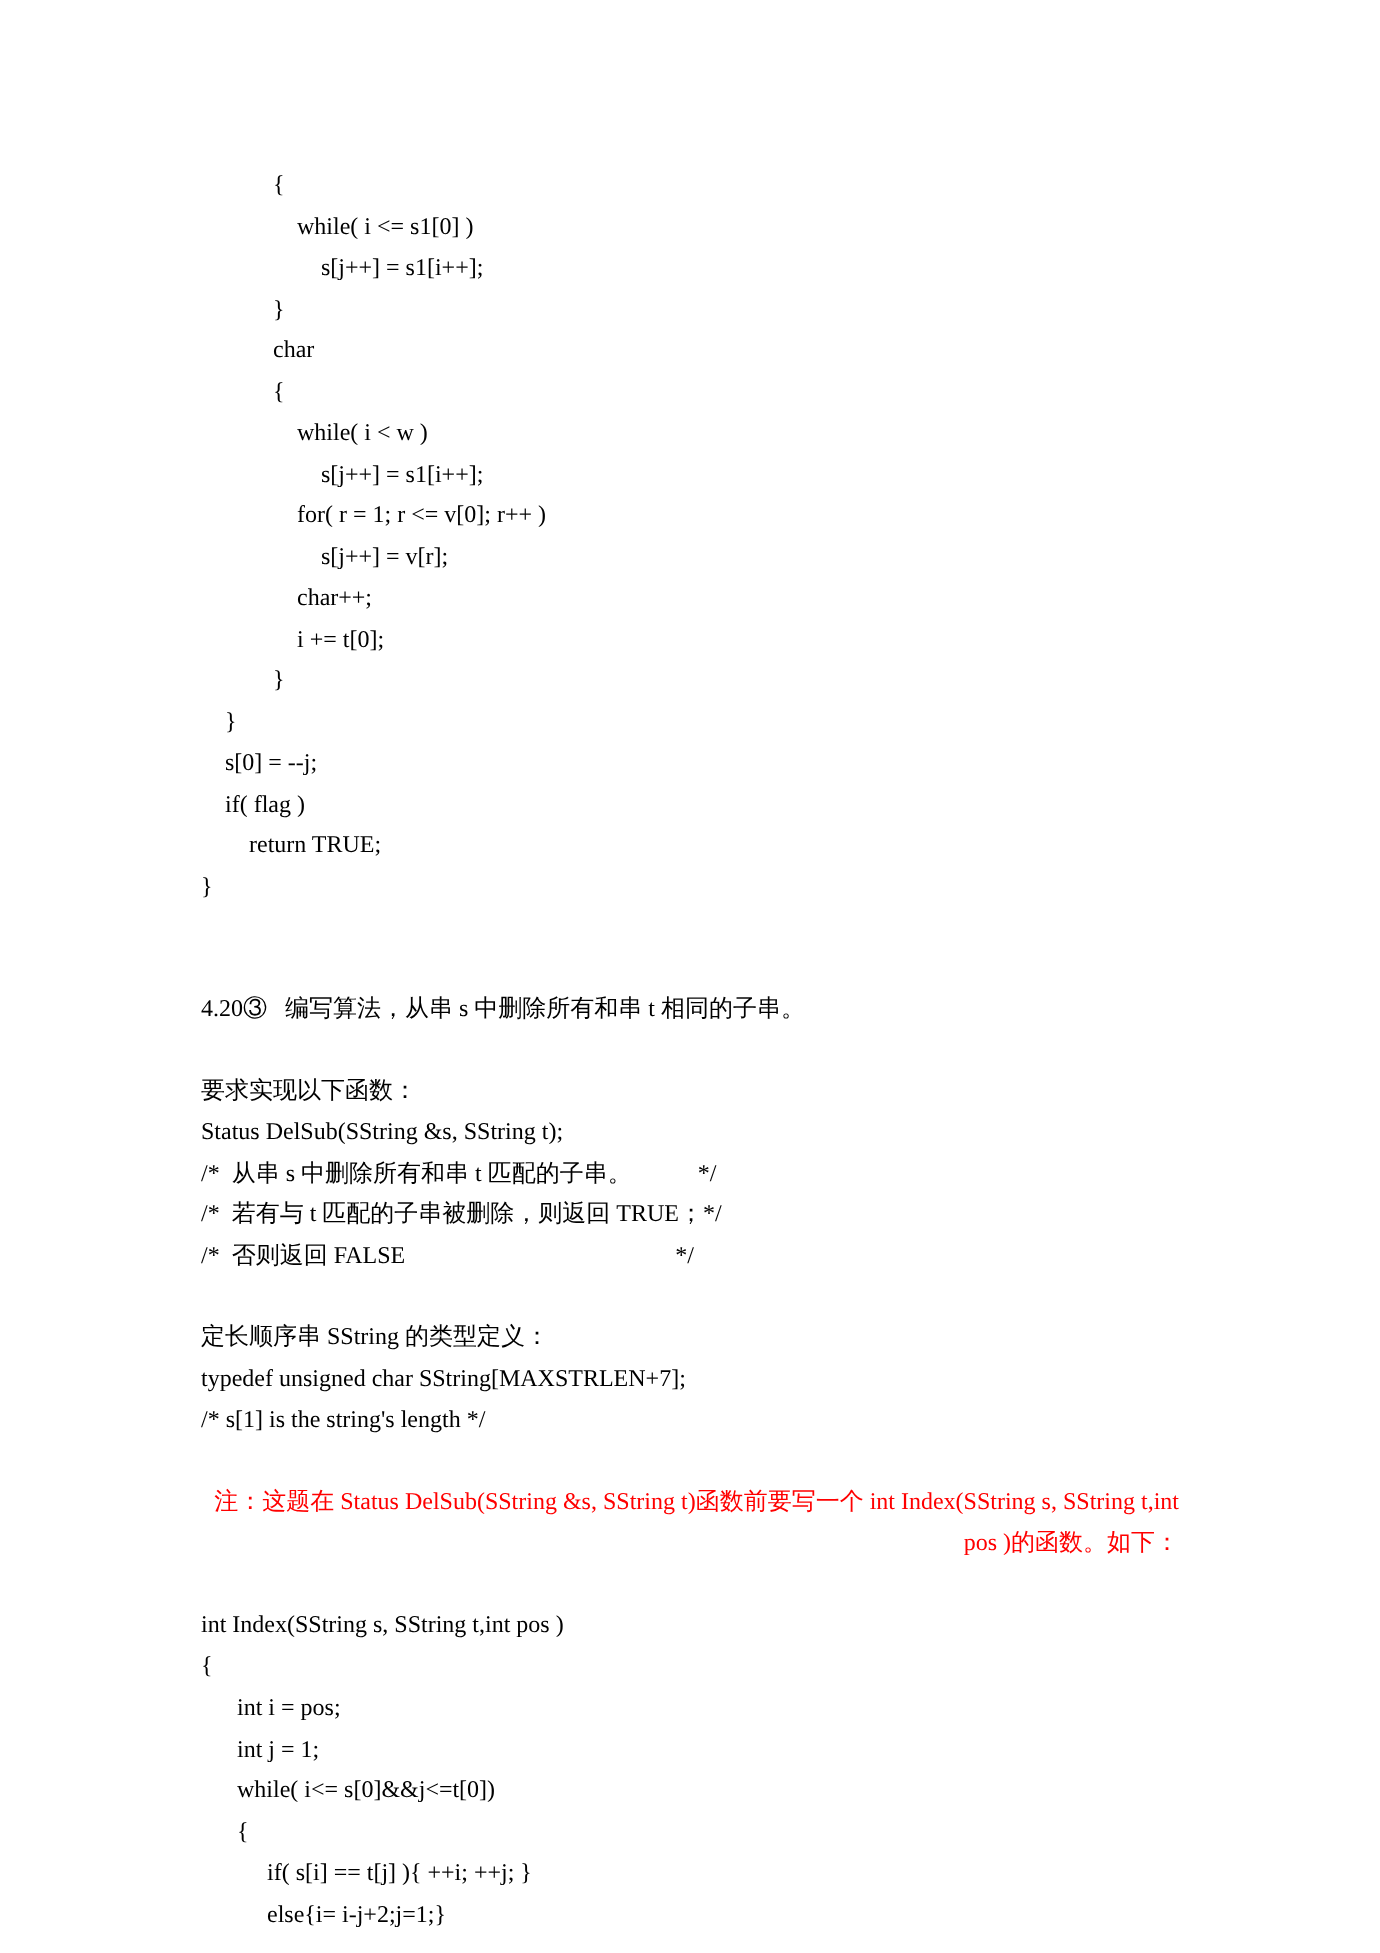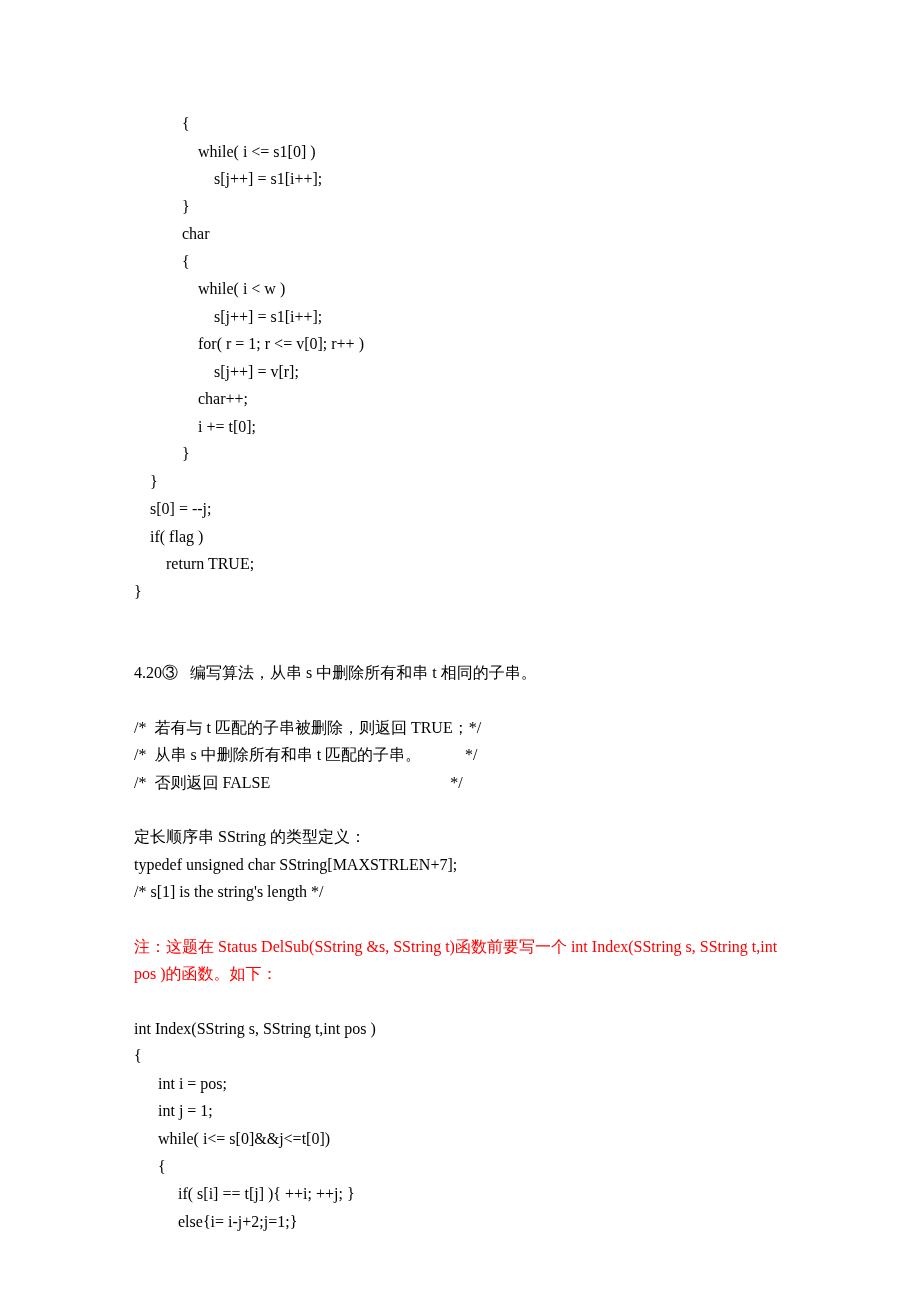--- a/index.html
+++ b/index.html
@@ -53,33 +53,35 @@
       <div class="code-line">        return TRUE;</div>
       <div class="code-line">}</div>
     </div>
 
   <div class="block-spacer-big"></div>
 
   <div class="code-line">4.20③   编写算法，从串 s 中删除所有和串 t 相同的子串。</div>
 
   <div class="block-spacer"></div>
 
+  <div class="code-line">要求实现以下函数：</div>
+  <div class="code-line">Status DelSub(SString &amp;s, SString t);</div>
+  <div class="code-line">/*  从串 s 中删除所有和串 t 匹配的子串。           */</div>
   <div class="code-line">/*  若有与 t 匹配的子串被删除，则返回 TRUE；*/</div>
-  <div class="code-line">/*  从串 s 中删除所有和串 t 匹配的子串。           */</div>
   <div class="code-line">/*  否则返回 FALSE                                             */</div>
 
   <div class="block-spacer"></div>
 
   <div class="code-line">定长顺序串 SString 的类型定义：</div>
   <div class="code-line">typedef unsigned char SString[MAXSTRLEN+7];</div>
   <div class="code-line">/* s[1] is the string's length */</div>
 
   <div class="block-spacer"></div>
 
-  <div class="red" style="line-height:1.72;">注：这题在 Status DelSub(SString &amp;s, SString t)函数前要写一个 int Index(SString s, SString t,int pos )的函数。如下：</div>
+  <div class="red" style="line-height:1.72;text-align:right;">注：这题在 Status DelSub(SString &amp;s, SString t)函数前要写一个 int Index(SString s, SString t,int pos )的函数。如下：</div>
 
   <div class="block-spacer"></div>
 
   <div id="code-block-2">
       <div class="code-line">int Index(SString s, SString t,int pos )</div>
       <div class="code-line">{</div>
       <div class="code-line">      int i = pos;</div>
       <div class="code-line">      int j = 1;</div>
       <div class="code-line">      while( i&lt;= s[0]&amp;&amp;j&lt;=t[0])</div>
       <div class="code-line">      {</div>

